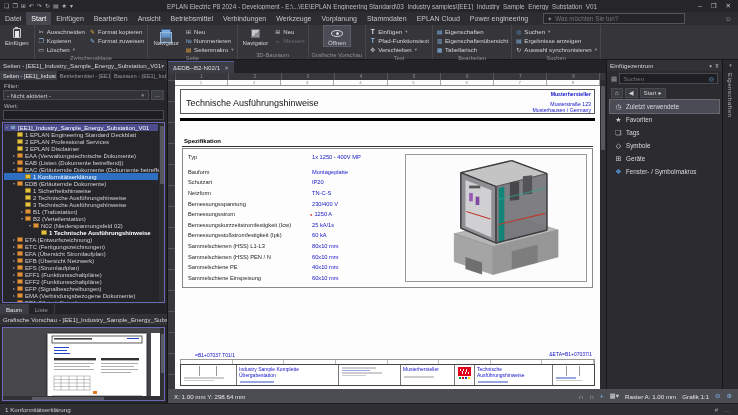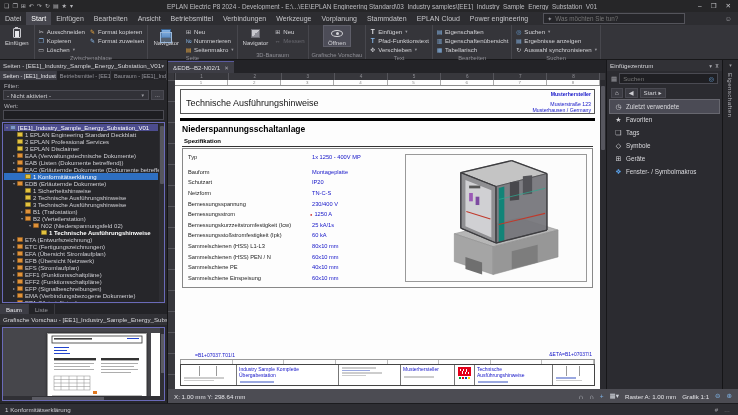--- a/index.html
+++ b/index.html
@@ -662,21 +662,20 @@
         </div>
         <div class="dheader">
           <div class="dtitle">Technische Ausführungshinweise</div>
           <div class="daddr">
             <div class="co">Musterhersteller</div>
             <div>Musterstraße 123</div>
             <div>Musterhausen / Germany</div>
           </div>
         </div>
         <div class="thickline"></div>
-        <div class="dsection">Niederspannungsschaltanlage</div>
         <div class="dspec-label">Spezifikation</div>
         <div class="dspec-line"></div>
         <div class="dspecbox">
           <div class="specrows">
 
               <div class="srow">
                 <span class="sl">Typ</span>
                 <span class="mk"></span>
                 <span class="sv">1x 1250 - 400V MP</span>
               </div>

